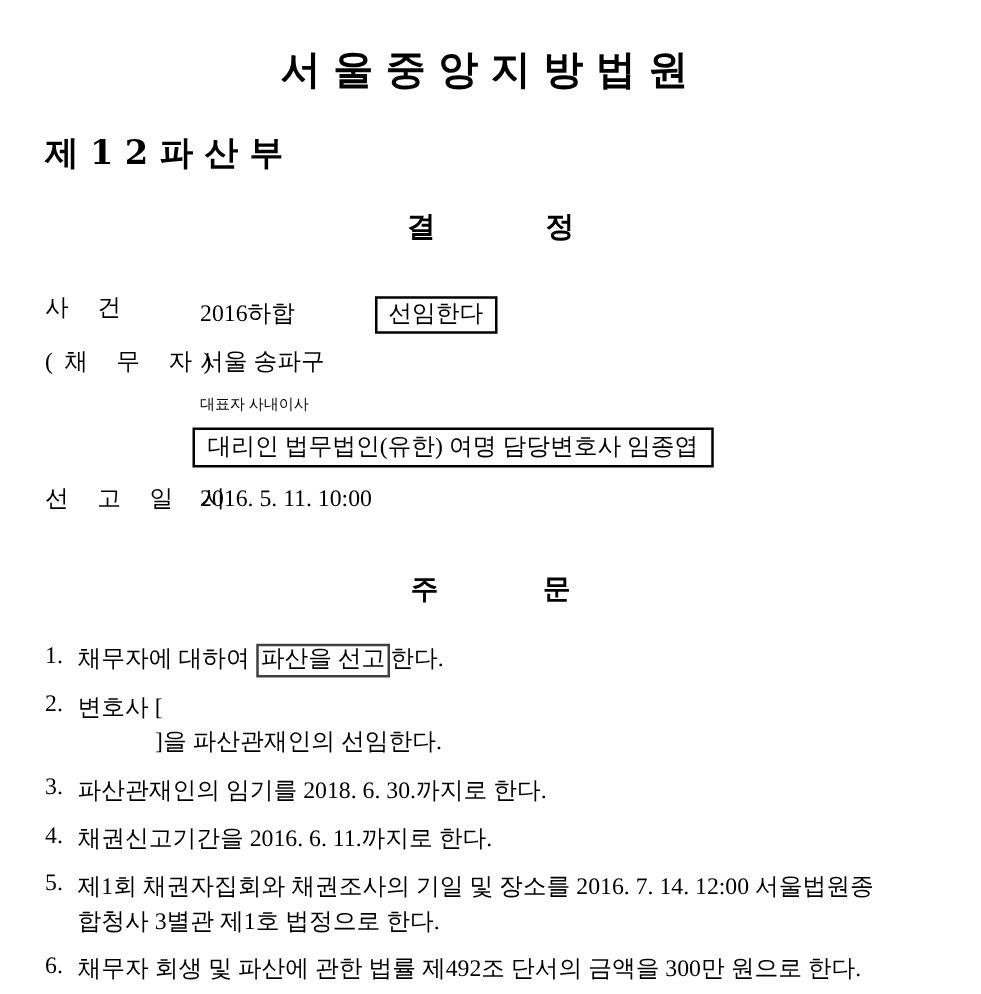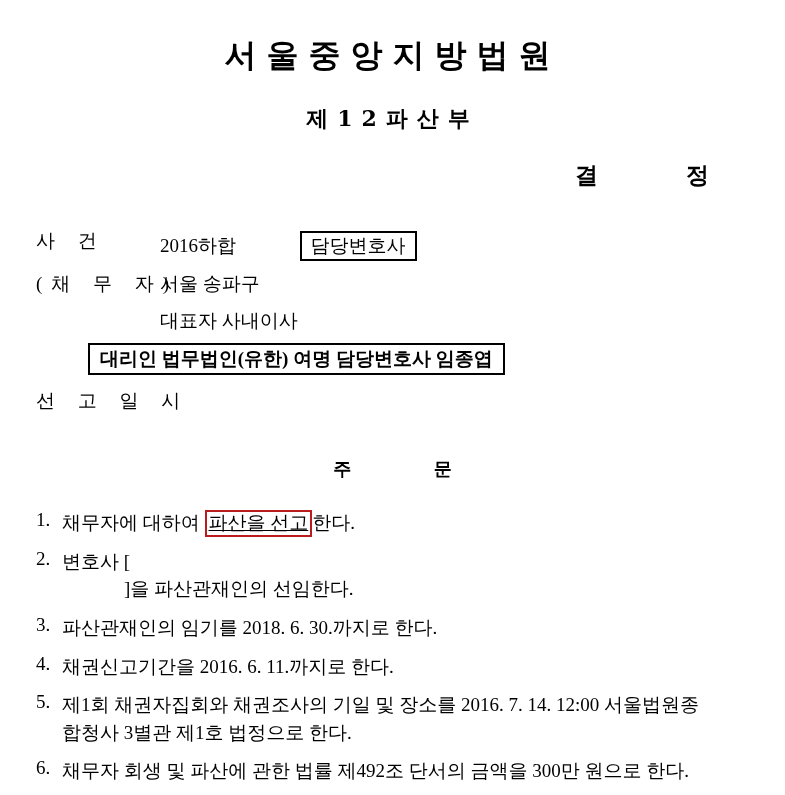--- a/index.html
+++ b/index.html
@@ -26,29 +26,29 @@
   
   .court-title {
     text-align: center;
     font-size: 32px;
     font-weight: bold;
     letter-spacing: 10px;
     margin-top: 34px;
     font-family: "DejaVu Serif", "Liberation Serif", serif;
   }
   .dept-title {
-    text-align: center;
-    font-size: 22px;
+    text-align: left;
+    font-size: 27px;
     font-weight: bold;
     letter-spacing: 9px;
     margin-top: 26px;
     font-family: "DejaVu Serif", "Liberation Serif", serif;
   }
   .doc-type {
-    text-align: right;
+    text-align: center;
     font-size: 23px;
     font-weight: bold;
     letter-spacing: 40px;
     text-indent: 40px;
     margin-top: 26px;
     font-family: "DejaVu Serif", "Liberation Serif", serif;
   }
 
   
   .info-block {
@@ -68,57 +68,55 @@
     letter-spacing: 9px;
     white-space: nowrap;
   }
   .info-value {
     flex: 1 1 auto;
     white-space: nowrap;
   }
   .sub-row {
     margin-left: 124px;
     margin-bottom: 13px;
-    font-size: 19px;
+    font-size: 12px;
     white-space: nowrap;
   }
 
   
   .boxed {
     display: inline-block;
     border: 2px solid #000;
     padding: 3px 9px 4px 9px;
     line-height: 1;
   }
   .boxed-thin {
     display: inline-block;
-    border: 2px solid #b91c1c;
+    border: 2px solid #404040;
     padding: 1px 2px 2px 2px;
     line-height: 1.05;
-    text-decoration: underline;
   }
   .rep-row {
-    margin-left: 52px;
+    margin-left: 118px;
     margin-top: 2px;
     margin-bottom: 12px;
-    font-weight: bold;
   }
   .rep-row .boxed {
     padding: 4px 10px 5px 10px;
     font-size: 19px;
   }
 
   .sentence-row {
     margin-top: 16px;
   }
 
   
   .order-title {
     text-align: center;
-    font-size: 18px;
+    font-size: 22px;
     font-weight: bold;
     letter-spacing: 38px;
     text-indent: 38px;
     margin-top: 42px;
     font-family: "DejaVu Serif", "Liberation Serif", serif;
   }
 
   .order-list {
     margin-top: 28px;
     font-size: 19px;
@@ -150,38 +148,39 @@
   <div class="dept-title">제12파산부</div>
   <div class="doc-type">결           정</div>
 
   <div class="info-block">
 
     <div class="info-row">
       <div class="info-label">사      건</div>
       <div class="info-value">
         <span>2016하합</span>
         <span style="display:inline-block;width:54px;"></span>
-        <span class="boxed">담당변호사</span>
+        <span class="boxed">선임한다</span>
       </div>
     </div>
 
 
     <div class="info-row">
       <div class="info-label">(채 무 자)</div>
       <div class="info-value">서울 송파구</div>
     </div>
 
     <div class="sub-row">대표자 사내이사</div>
 
     <div class="rep-row">
       <span class="boxed">대리인 법무법인(유한) 여명 담당변호사  임종엽</span>
     </div>
 
     <div class="info-row sentence-row">
       <div class="info-label">선 고 일 시</div>
+      <div class="info-value">2016. 5. 11. 10:00</div>
     </div>
 
   </div>
 
   <div class="order-title">주        문</div>
 
   <div class="order-list">
 
     <div class="order-item">
       <div class="order-num">1.</div>

